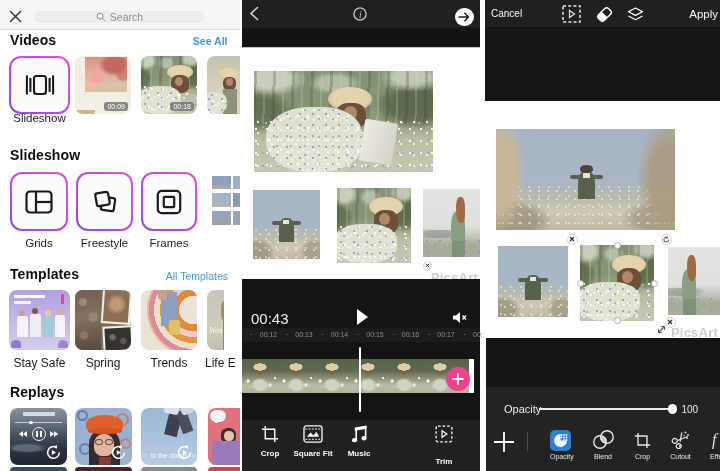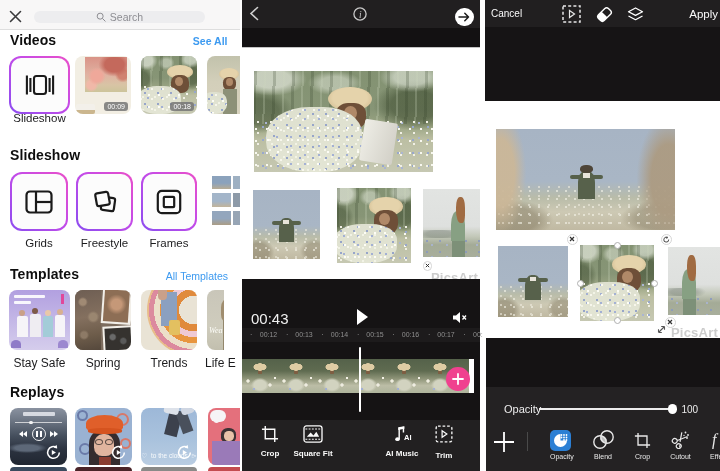--- a/index.html
+++ b/index.html
@@ -391,37 +391,37 @@
   <div class="abs" style="left:71px;top:5px;width:50px;transform:translateX(-50%);text-align:center;color:#fafafa">
     <svg width="20" height="18" viewBox="0 0 21 19">
         <g fill="none" stroke="#fafafa">
           <rect x="1" y="1" width="19" height="17" rx="2.5" stroke-width="1.4"></rect>
           <path d="M2.5 4.2 h16 M2.5 15 h16" stroke-width="1.1" stroke-dasharray="2 1.4"></path>
           <path d="M4 12.5 L8 8 L11 11 L14 7 L17 12.5 Z" fill="#fafafa" stroke="none"></path>
         </g>
       </svg>
     <div style="font-size:8px;font-weight:bold;margin-top:2px">Square Fit</div>
   </div>
-  <div class="abs" style="left:160px;top:5px;width:44px;transform:translateX(-50%);text-align:center;color:#fafafa">
-    <svg width="19" height="18" viewBox="0 0 20 19">
-        <path d="M6.5 15 L6.5 3.5 L11 2.5 L11 8" stroke="#fff" stroke-width="1.5" fill="none"></path>
-        <path d="M5.5 2.4 L12 1.2 L12 4 L5.5 5.2 Z" fill="#fff"></path>
-        <ellipse cx="4.7" cy="15" rx="2.4" ry="2" fill="#fff"></ellipse>
-        <text x="11.5" y="15.5" font-size="8" font-weight="bold" fill="#fff" font-family="Liberation Sans, sans-serif">Al</text>
-      </svg>
-    <div style="font-size:8px;font-weight:bold;margin-top:2px">AI Music</div>
+  <div class="abs" style="left:117px;top:5px;width:44px;transform:translateX(-50%);text-align:center;color:#fafafa">
+    <svg width="17" height="18" viewBox="0 0 18 19">
+        <path d="M5.5 16 L5.5 4 L15.5 2 L15.5 14" stroke="#fff" stroke-width="1.7" fill="none"></path>
+        <path d="M4 2.6 L16.5 0.4 L16.5 4 L4 6 Z" fill="#fff"></path>
+        <ellipse cx="3.8" cy="16" rx="2.7" ry="2.3" fill="#fff"></ellipse>
+        <ellipse cx="13.8" cy="14" rx="2.7" ry="2.3" fill="#fff"></ellipse>
+      </svg>
+    <div style="font-size:8px;font-weight:bold;margin-top:2px">Music</div>
   </div>
   <div class="abs" style="left:202px;top:5px;width:44px;transform:translateX(-50%);text-align:center;color:#fafafa">
     <svg width="18" height="18" viewBox="0 0 19 19">
         <g fill="none" stroke="#fafafa">
           <rect x="1.2" y="1.2" width="16.6" height="16.6" rx="2" stroke-width="1.4" stroke-dasharray="2.8 2"></rect>
           <path d="M7.5 6 L12.5 9.5 L7.5 13 Z" stroke-width="1.3"></path>
         </g>
       </svg>
-    <div style="font-size:8px;font-weight:bold;margin-top:4px">Trim</div>
+    <div style="font-size:8px;font-weight:bold;margin-top:10px">Trim</div>
   </div>
 </div>
 
 <div class="abs" style="left:485px;top:0;width:235px;height:27px;background:#211f20"></div>
 <div class="abs" style="left:485px;top:27px;width:235px;height:74px;background:#161415"></div>
 <div class="abs" style="left:491px;top:8px;color:#fafafa;font-size:10px">Cancel</div>
 <svg class="abs" style="left:561.5px;top:5px" width="19" height="18" viewBox="0 0 19 18">
     <g stroke="#e8e8e8" fill="none">
       <rect x="1" y="1" width="17" height="16" stroke-width="1.5" stroke-dasharray="3 2.2"></rect>
       <path d="M7.5 5.5 L12.5 9 L7.5 12.5 Z" stroke-width="1.2"></path>

